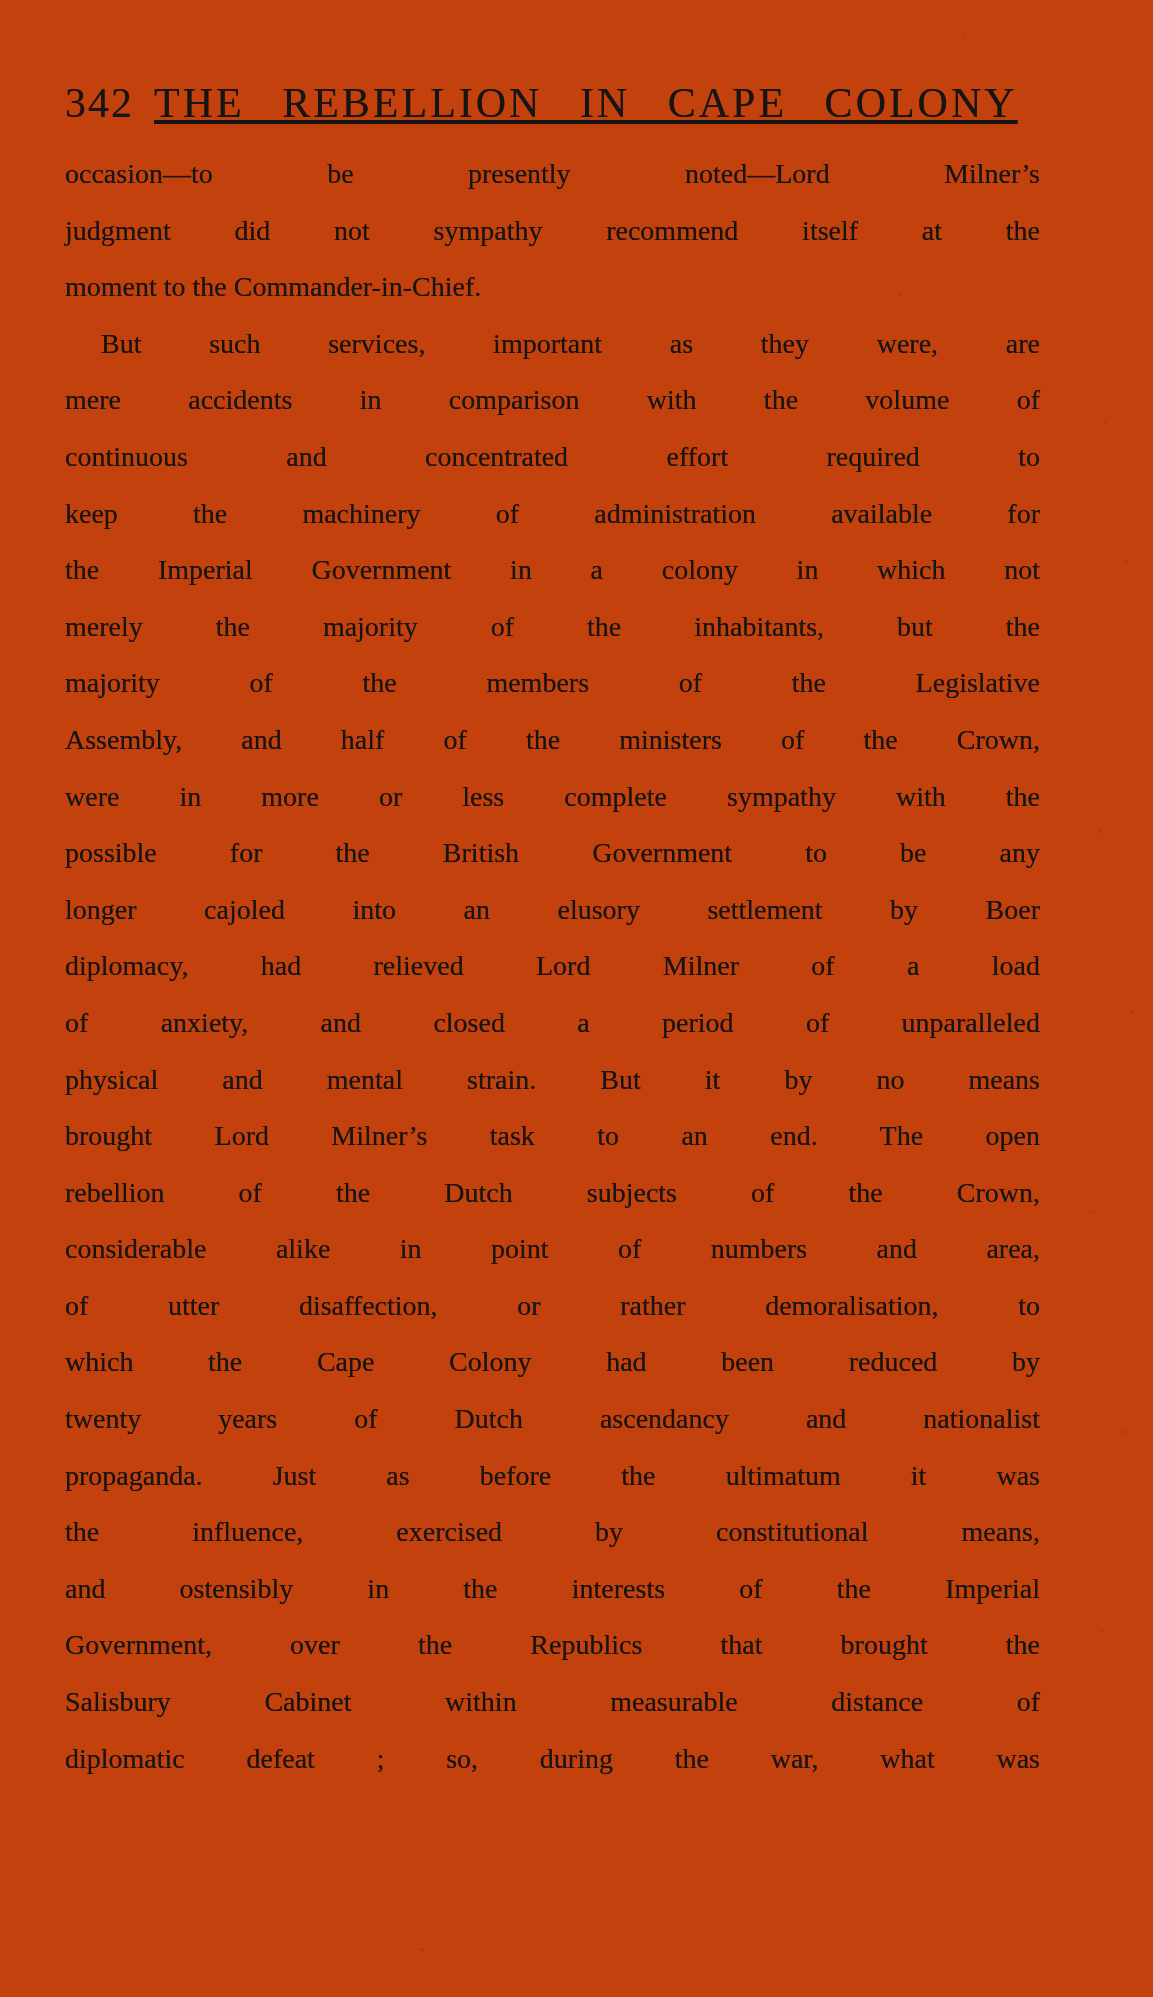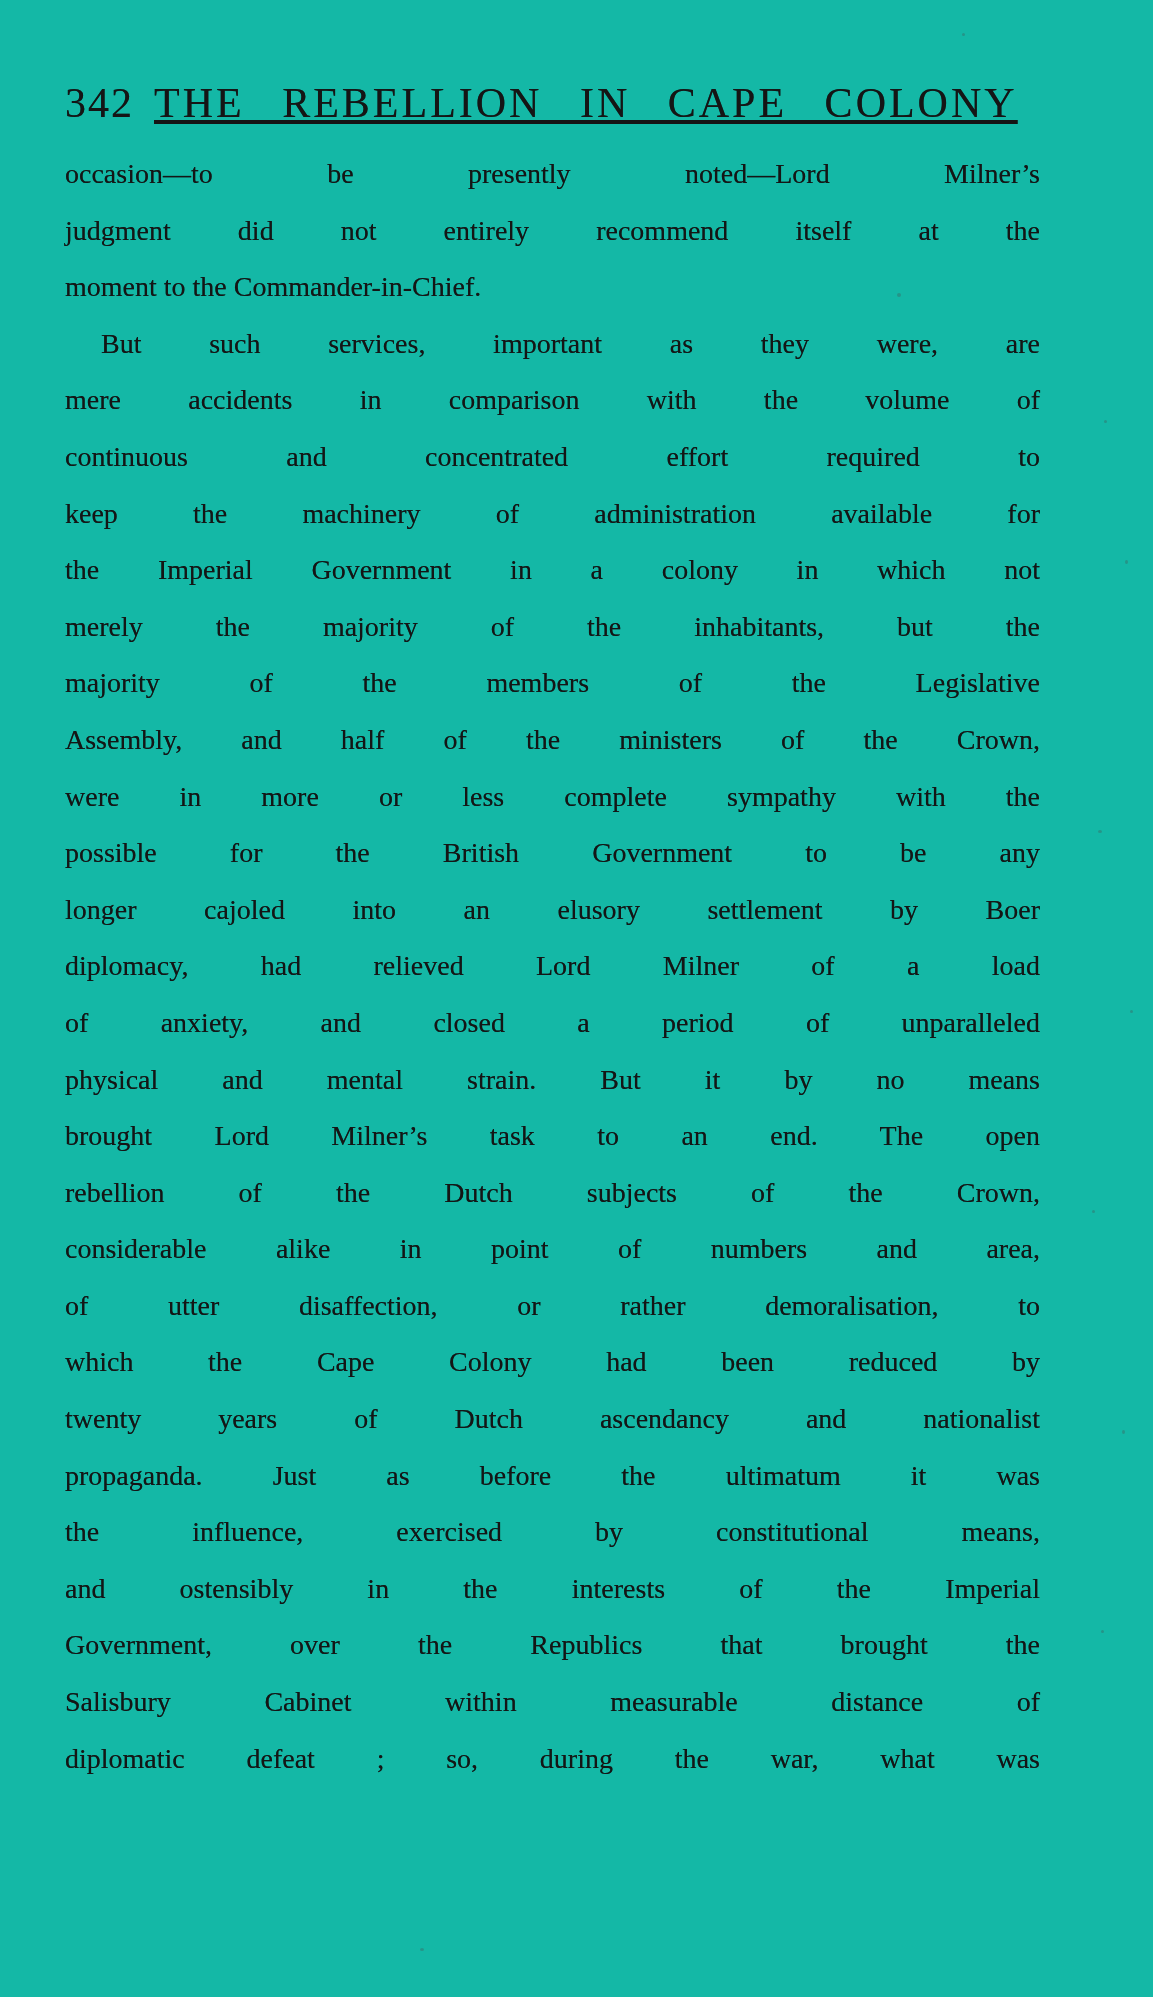--- a/index.html
+++ b/index.html
@@ -4,21 +4,21 @@
 <style>
   html, body { margin: 0; padding: 0; }
   body {
     width: 1153px; height: 1997px;
     background: #ffffff;
     font-family: "Liberation Serif", "DejaVu Serif", serif;
   }
   .page {
     position: relative;
     width: 1153px; height: 1997px;
-    background: #14b8a6;
+    background: #c2410c;
     overflow: hidden;
     color: #151515;
     text-shadow: 0 0 0.4px rgba(0,0,0,0.55);
   }
   .header {
     position: absolute;
     top: 80px; left: 65px; width: 985px;
     display: flex; align-items: baseline;
     font-size: 42px; line-height: 1.1;
     white-space: nowrap;
@@ -54,21 +54,21 @@
 
 <div class="page">
 
   <div class="header">
     <span class="pagenum">342</span>
     <span class="running-title">THE REBELLION IN CAPE COLONY</span>
   </div>
 
   <div class="body-text">
       <div class="line">occasion—to be presently noted—Lord Milner’s</div>
-      <div class="line">judgment did not entirely recommend itself at the</div>
+      <div class="line">judgment did not sympathy recommend itself at the</div>
       <div class="line no-justify">moment to the Commander-in-Chief.</div>
       <div class="line indent">But such services, important as they were, are</div>
       <div class="line">mere accidents in comparison with the volume of</div>
       <div class="line">continuous and concentrated effort required to</div>
       <div class="line">keep the machinery of administration available for</div>
       <div class="line">the Imperial Government in a colony in which not</div>
       <div class="line">merely the majority of the inhabitants, but the</div>
       <div class="line">majority of the members of the Legislative</div>
       <div class="line">Assembly, and half of the ministers of the Crown,</div>
       <div class="line">were in more or less complete sympathy with the</div>

